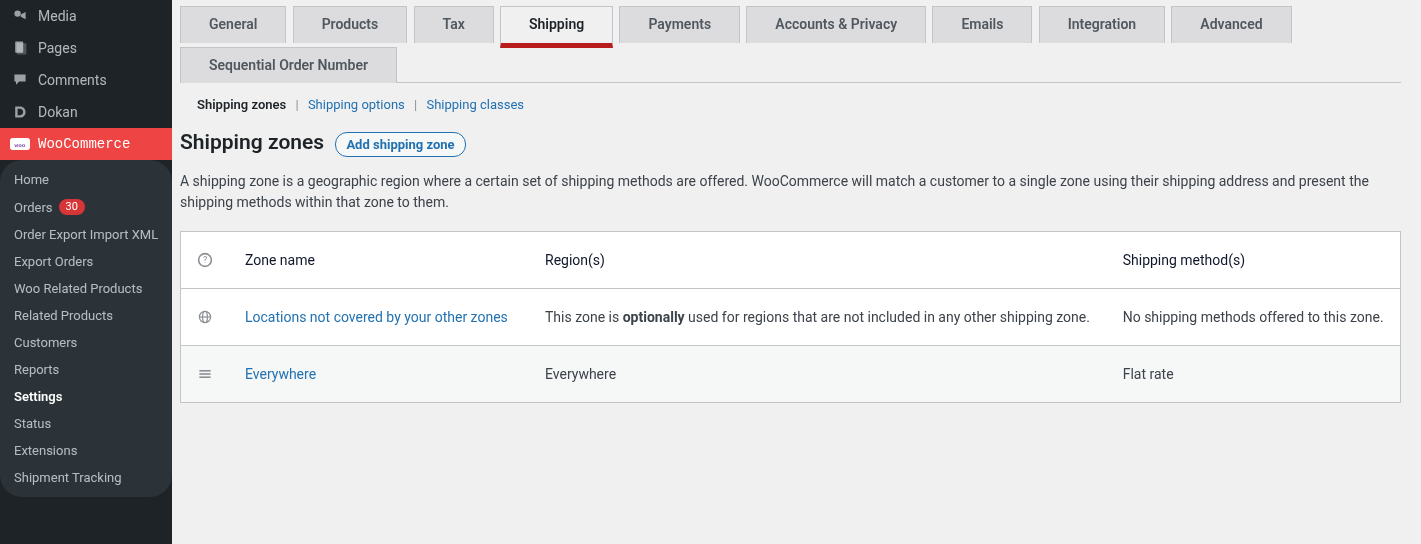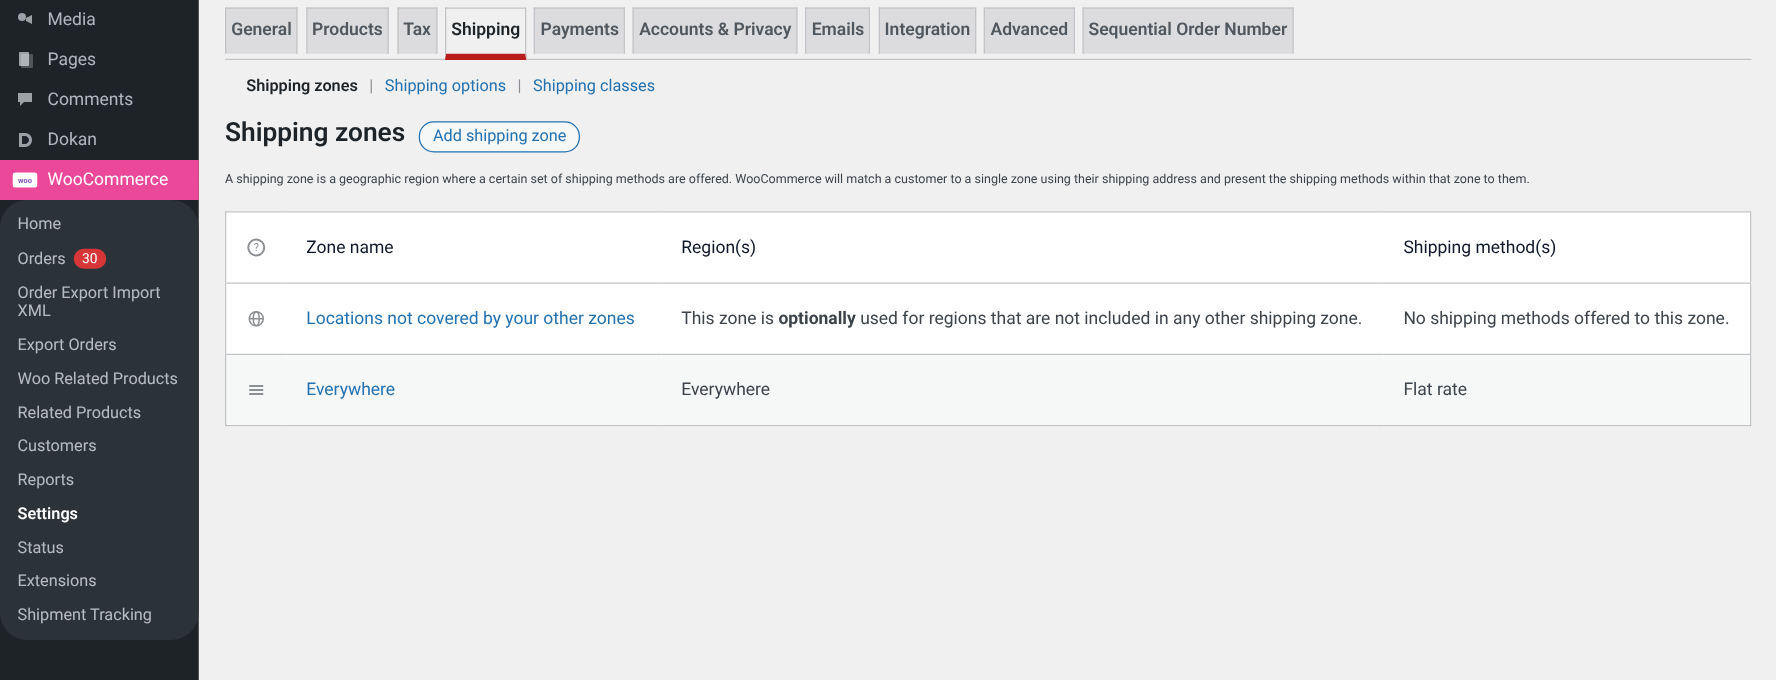--- a/index.html
+++ b/index.html
@@ -8,34 +8,34 @@
     font-family: -apple-system, BlinkMacSystemFont, "Segoe UI", Roboto, Helvetica, Arial, sans-serif;
     font-size: 13px;
     color: #3c434a;
     background: #f0f0f1;
   }
 
   
   #adminmenu {
     position: fixed;
     top: 0; left: 0; bottom: 0;
-    width: 159px;
+    width: 172px;
     background: #1d2327;
     color: #f0f0f1;
   }
   .menu-item {
     display: flex;
     align-items: center;
     padding: 8px 10px;
     color: rgba(240,246,252,.7);
     cursor: pointer;
     font-size: 14px;
     position: relative;
   }
-  .menu-item.current { background: #ec4899; color: #fff; }
+  .menu-item.current { background: #ef4444; color: #fff; font-family: Liberation Mono, monospace; }
   .menu-item .mi-icon { width: 20px; flex: 0 0 20px; display: inline-flex; align-items: center; justify-content: center; margin-right: 8px; color: rgba(240,246,252,.6);}
   .menu-item.current .mi-icon { color: #fff; }
   .menu-item.current::after {
     content: "";
     position: absolute;
     right: -8px; top: 50%; transform: translateY(-50%);
     border: 8px solid transparent;
     border-right-color: #f0f0f1;
   }
 
@@ -73,21 +73,21 @@
     line-height: 0;
   }
   .nav-tab {
     display: inline-block;
     background: #dcdcde;
     border: 1px solid #c3c4c7;
     border-bottom: none;
     color: #50575e;
     font-weight: 600;
     font-size: 14px;
-    padding: 8px 4px;
+    padding: 8px 28px;
     margin: 0 3px -1px 0;
     cursor: pointer;
     line-height: 1.4;
   }
   .nav-tab-active {
     background: #f0f0f1;
     border-bottom: 5px solid #b91c1c;
     color: #1d2327;
   }
 
@@ -104,25 +104,25 @@
     margin: 0 8px 0 0;
   }
   .page-title-action {
     display: inline-block;
     border: 1px solid #2271b1;
     color: #2271b1;
     background: #f6f7f7;
     border-radius: 12px;
     padding: 4px 10px;
     font-size: 13px;
-    font-weight: 400;
+    font-weight: 700;
     cursor: pointer;
     vertical-align: baseline;
   }
-  p.desc { color: #3c434a; font-size: 10px; line-height: 1.5; margin: 14px 0 18px 0; }
+  p.desc { color: #3c434a; font-size: 14px; line-height: 1.5; margin: 14px 0 18px 0; }
 
   
   table.wc-zones {
     width: 100%;
     border: 1px solid #c3c4c7;
     border-collapse: collapse;
     background: #fff;
   }
   table.wc-zones th, table.wc-zones td {
     text-align: left;

